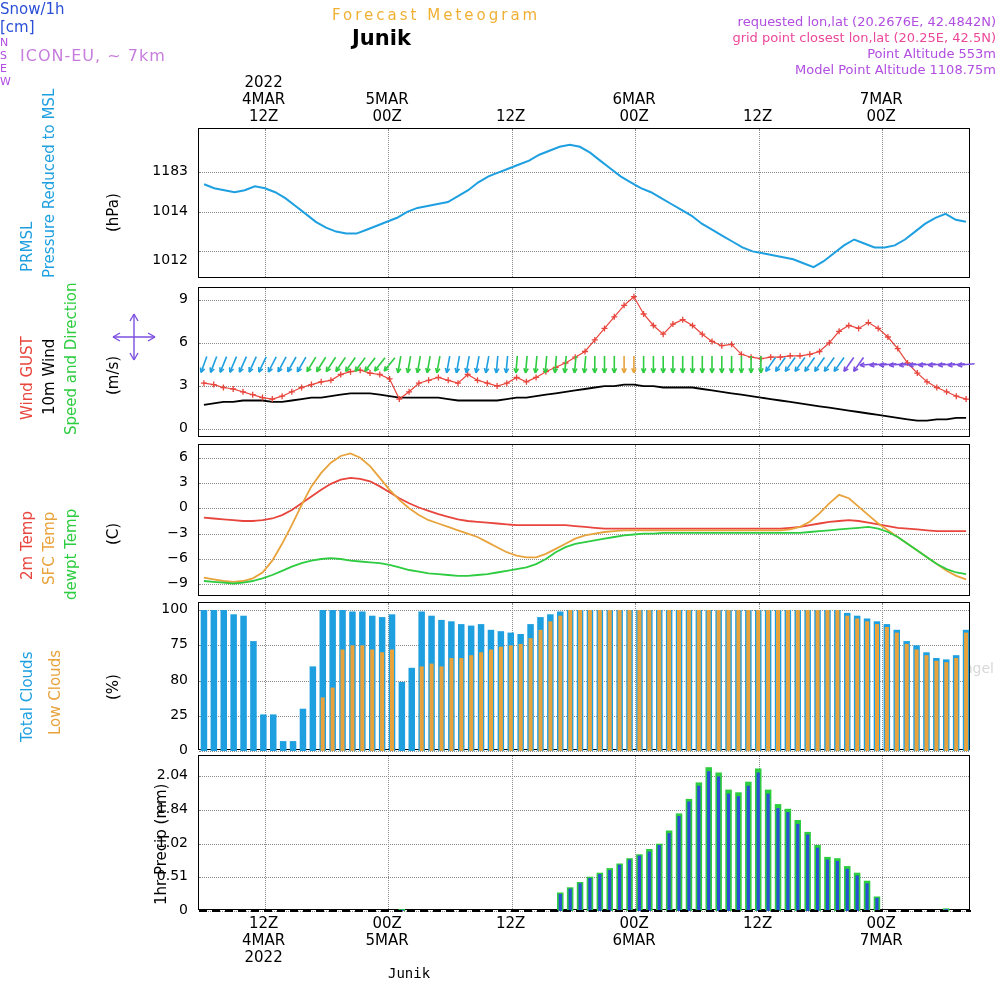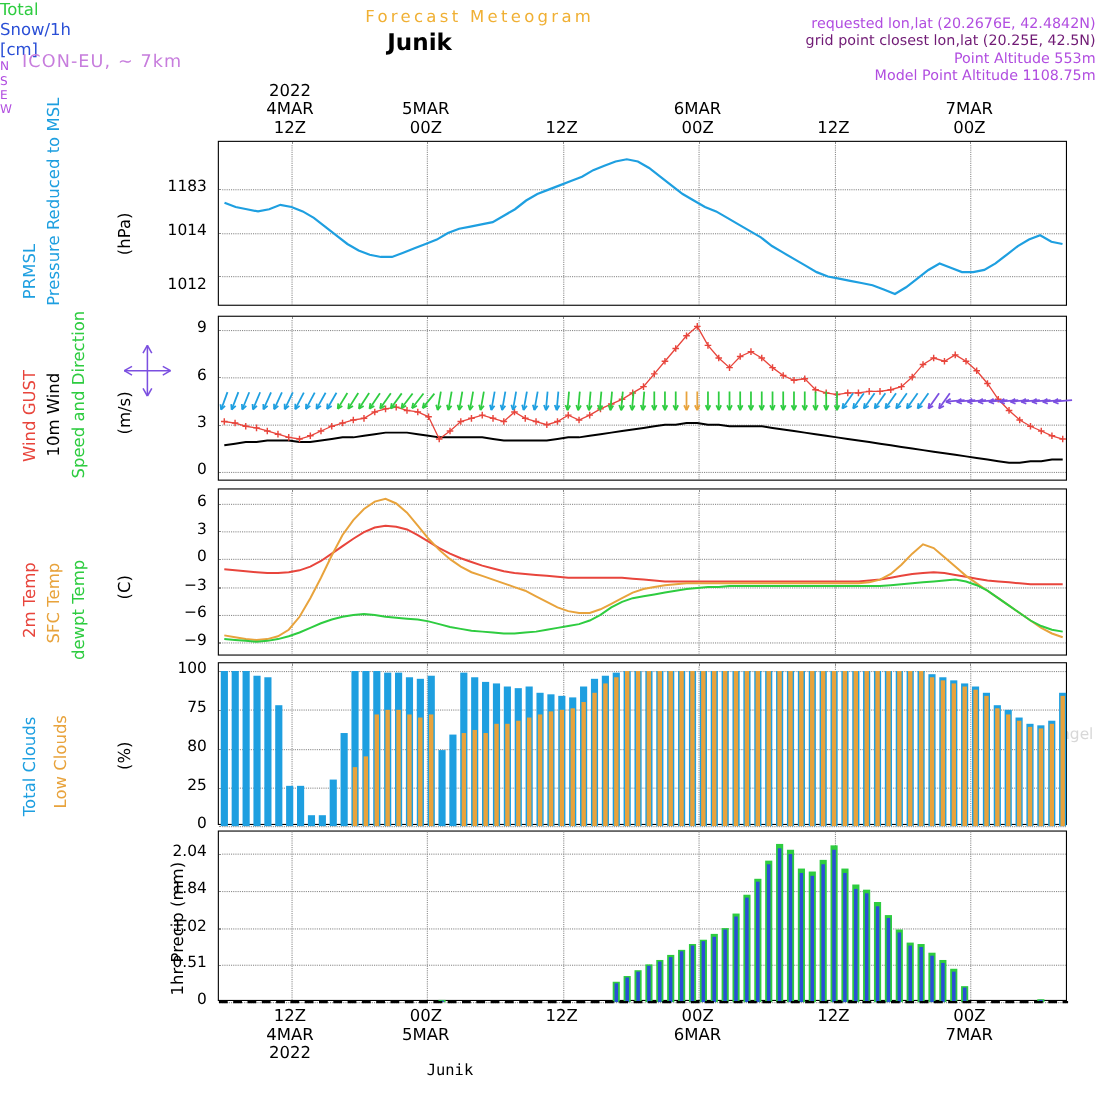--- a/index.html
+++ b/index.html
@@ -4,21 +4,21 @@
 <style>
   html,body{margin:0;padding:0;}
   body{width:1000px;height:1000px;background:#ffffff;font-family:"DejaVu Sans",sans-serif;position:relative;overflow:hidden;}
   .root{position:absolute;left:0;top:0;width:1000px;height:1000px;}
   .abs{position:absolute;}
   
   #hdr-forecast{left:332px;top:6px;font-size:15px;letter-spacing:3px;color:#f0b034;font-family:"DejaVu Sans",sans-serif;text-align:right;}
   #hdr-title{left:352px;top:26px;font-size:21px;font-weight:bold;color:#000;font-family:"DejaVu Sans",sans-serif;}
   #hdr-model{left:20px;top:46px;font-size:16px;letter-spacing:1px;color:#c77ddd;}
   #hdr-req{right:4px;top:14px;font-size:13px;color:#b14de0;text-align:right;}
-  #hdr-grid{right:4px;top:30px;font-size:13px;color:#701a75;text-align:center;}
+  #hdr-grid{right:4px;top:30px;font-size:13px;color:#ec4899;text-align:center;}
   #hdr-alt{right:4px;top:46px;font-size:13px;color:#b14de0;text-align:right;}
   #hdr-malt{right:4px;top:62px;font-size:13px;color:#b14de0;text-align:right;}
   
   .ttick{position:absolute;font-size:15px;color:#000;text-align:center;width:90px;line-height:17px;}
   
   .panel{position:absolute;border:1.5px solid #000;background:#fff;box-sizing:border-box;}
   .vgrid{position:absolute;top:0;bottom:0;width:0;border-left:1px dotted #8a8a8a;}
   .hgrid{position:absolute;left:0;right:0;height:0;border-top:1px dotted #8a8a8a;}
   .ylab{position:absolute;font-size:14px;color:#000;text-align:right;width:60px;}
   .vtext{position:absolute;transform-origin:0 0;transform:rotate(-90deg);white-space:nowrap;font-size:15px;}
@@ -795,21 +795,20 @@
       <div class="vtext" style="left:62px;top:435px;color:#2ecc40;font-size:15px;">Speed and Direction</div>
       <div class="vtext" style="left:104px;top:395px;color:#000;font-size:15px;">(m/s)</div>
       <div class="vtext" style="left:18px;top:580px;color:#e8453c;font-size:15px;">2m Temp</div>
       <div class="vtext" style="left:40px;top:585px;color:#e8a33c;font-size:15px;">SFC Temp</div>
       <div class="vtext" style="left:62px;top:600px;color:#2ecc40;font-size:15px;">dewpt Temp</div>
       <div class="vtext" style="left:104px;top:545px;color:#000;font-size:15px;">(C)</div>
       <div class="vtext" style="left:18px;top:742px;color:#1e9fe0;font-size:15px;">Total Clouds</div>
       <div class="vtext" style="left:46px;top:735px;color:#e8a33c;font-size:15px;">Low Clouds</div>
       <div class="vtext" style="left:104px;top:700px;color:#000;font-size:15px;">(%)</div>
       <div class="vtext" style="left:152px;top:905px;color:#000;font-size:15px;">1hr Precip (mm)</div>
-      <div style="left:6px;top:830px;color:#2ecc40;font-size:15px;">Total</div>
       <div style="left:12px;top:855px;color:#2a4fd6;font-size:15px;">Snow/1h</div>
       <div style="left:42px;top:879px;color:#2a4fd6;font-size:15px;">[cm]</div>
       <svg width="70" height="70" style="position:absolute;left:99px;top:302px;">
         <line x1="35" y1="12" x2="35" y2="58" stroke="#7b4fe0" stroke-width="1.4"></line>
         <line x1="14" y1="35" x2="56" y2="35" stroke="#7b4fe0" stroke-width="1.4"></line>
         <line x1="35" y1="12" x2="31" y2="19" stroke="#7b4fe0" stroke-width="1.4"></line>
         <line x1="35" y1="12" x2="39" y2="19" stroke="#7b4fe0" stroke-width="1.4"></line>
         <line x1="35" y1="58" x2="31" y2="51" stroke="#7b4fe0" stroke-width="1.4"></line>
         <line x1="35" y1="58" x2="39" y2="51" stroke="#7b4fe0" stroke-width="1.4"></line>
         <line x1="14" y1="35" x2="21" y2="31" stroke="#7b4fe0" stroke-width="1.4"></line>

